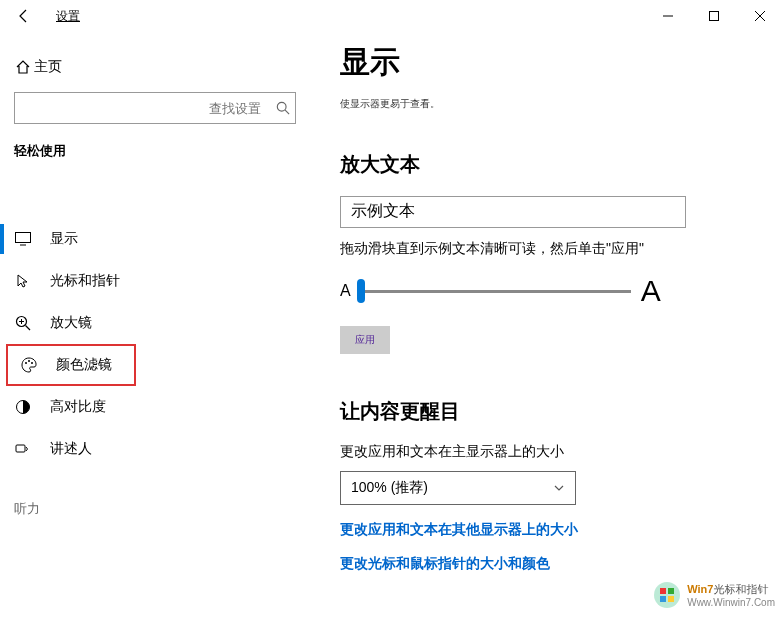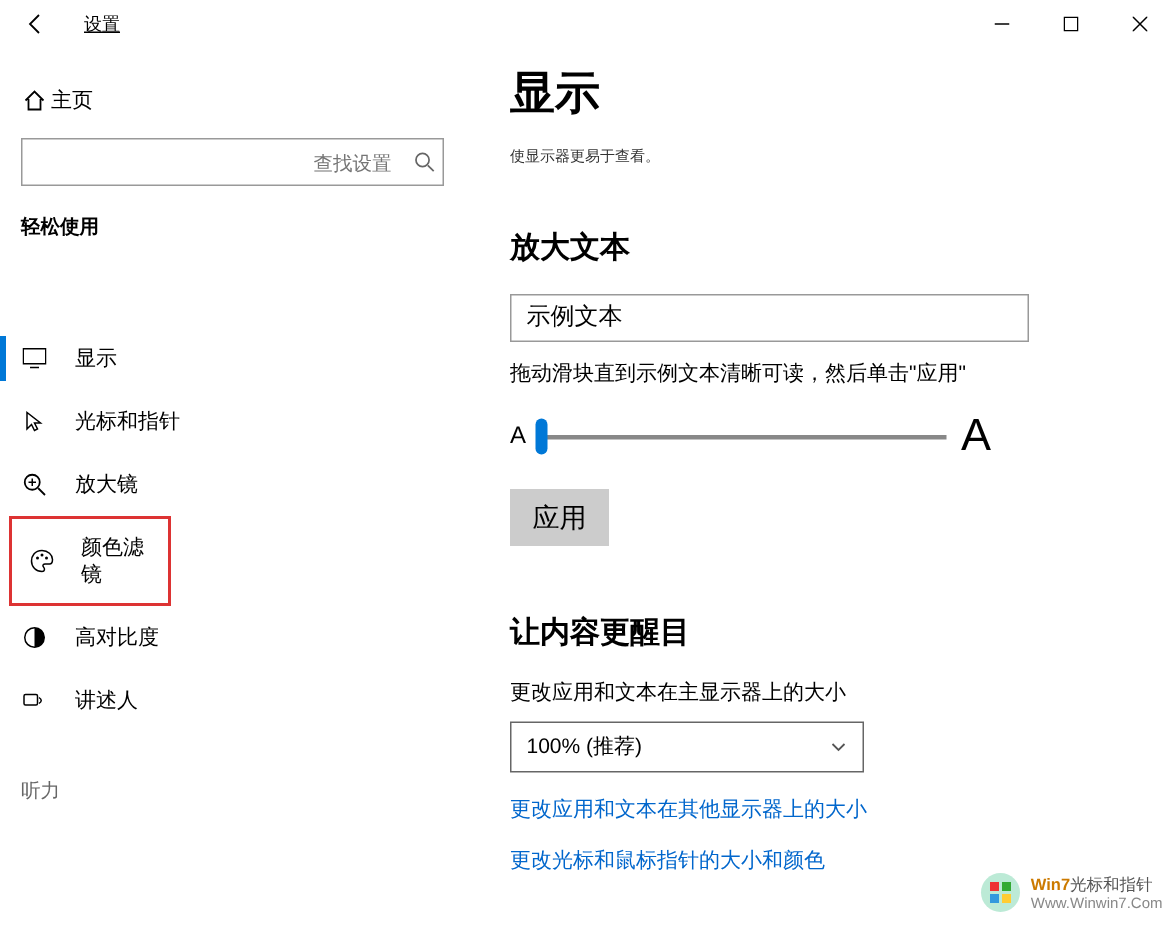--- a/index.html
+++ b/index.html
@@ -18,39 +18,39 @@
 .search-wrap { margin: 6px 14px 18px 14px; }
 .search-input { width: 100%; height: 32px; border: 1px solid #999; padding: 0 34px 0 10px; font-size: 13px; background: #fff; text-align: right; }
 .search-box { position: relative; }
 .search-icon-btn { position: absolute; right: 6px; top: 50%; transform: translateY(-50%); }
 
 .section-label { font-size: 13px; font-weight: 600; padding: 0 14px 18px 14px; }
 .cat-label { font-size: 13px; color: #666; padding: 0 14px 14px 14px; }
 
 .nav-item { display: flex; align-items: center; padding: 12px 14px; gap: 18px; font-size: 14px; position: relative; }
 .nav-item.selected::before { content: ""; position: absolute; left: 0; top: 6px; bottom: 6px; width: 4px; background: #0078d7; }
-.nav-item.highlighted { outline: 2px solid #d33; outline-offset: -2px; width: 108px; margin-left: 6px; }
+.nav-item.highlighted { outline: 2px solid #d33; outline-offset: -2px; width: 130px; margin-left: 6px; text-align: right; }
 .nav-icon { width: 18px; display: flex; justify-content: center; }
 
 .content { flex: 1; padding: 10px 30px 0 30px; overflow: hidden; }
 .h1 { font-size: 30px; font-weight: 600; margin-bottom: 14px; }
 .desc { font-size: 10px; color: #333; margin-bottom: 40px; }
 .h2 { font-size: 20px; font-weight: 600; margin-bottom: 18px; }
 .sample-box { width: 346px; height: 32px; border: 1px solid #999; padding: 4px 10px; font-size: 16px; margin-bottom: 12px; }
 .hint { font-size: 14px; margin-bottom: 16px; }
 .slider-row { display: flex; align-items: center; gap: 10px; margin-bottom: 18px; }
 .small-a { font-size: 16px; }
 .big-a { font-size: 30px; }
 .slider-track { width: 270px; height: 3px; background: #888; position: relative; }
 .slider-thumb { position: absolute; left: 0; top: 50%; transform: translate(-50%,-50%); width: 8px; height: 24px; background: #0078d7; border-radius: 4px; }
-.apply-btn { border: 1px solid #ccc; background: #ccc; color: #000000; padding: 6px 14px; font-size: 18px; margin-bottom: 44px; }
+.apply-btn { border: 1px solid #ccc; background: #ccc; color: #4c1d95; padding: 6px 14px; font-size: 10px; margin-bottom: 44px; }
 
 .scale-label { font-size: 14px; margin-bottom: 10px; }
 .dropdown { width: 236px; height: 34px; border: 1px solid #666; display: flex; align-items: center; justify-content: space-between; padding: 0 10px; font-size: 14px; margin-bottom: 16px; }
-.link { color: #0066cc; font-size: 14px; display: block; margin-bottom: 16px; }
+.link { color: #0066cc; font-size: 14px; display: block; margin-bottom: 16px; font-weight: bold; }
 
 .watermark { position: absolute; right: 8px; bottom: 8px; font-size: 11px; color: #555; text-align: left; display: flex; align-items: center; gap: 4px; }
 .watermark .wm-logo { width: 32px; height: 32px; }
 .watermark .wm-text b { color: #cc7a00; }
 .watermark .wm-line2 { font-size: 10px; color: #888; }
 
 svg { display: block; }
 </style>
 </head>
 <body>

